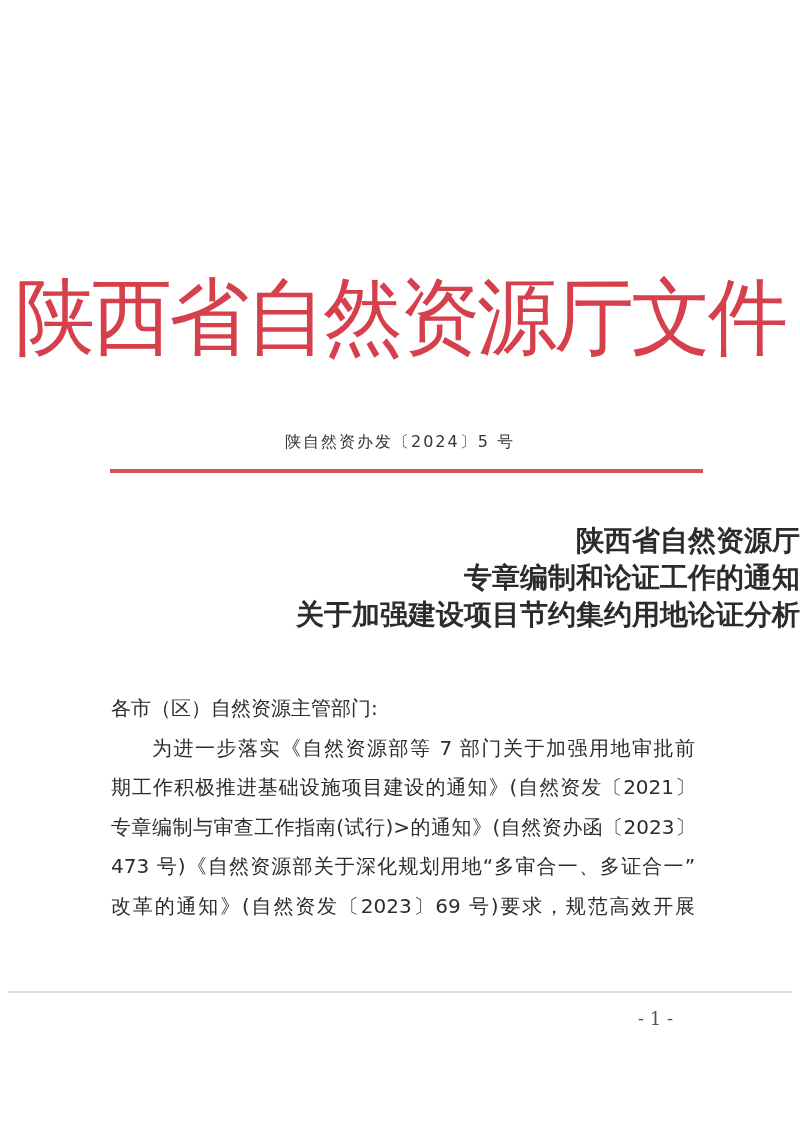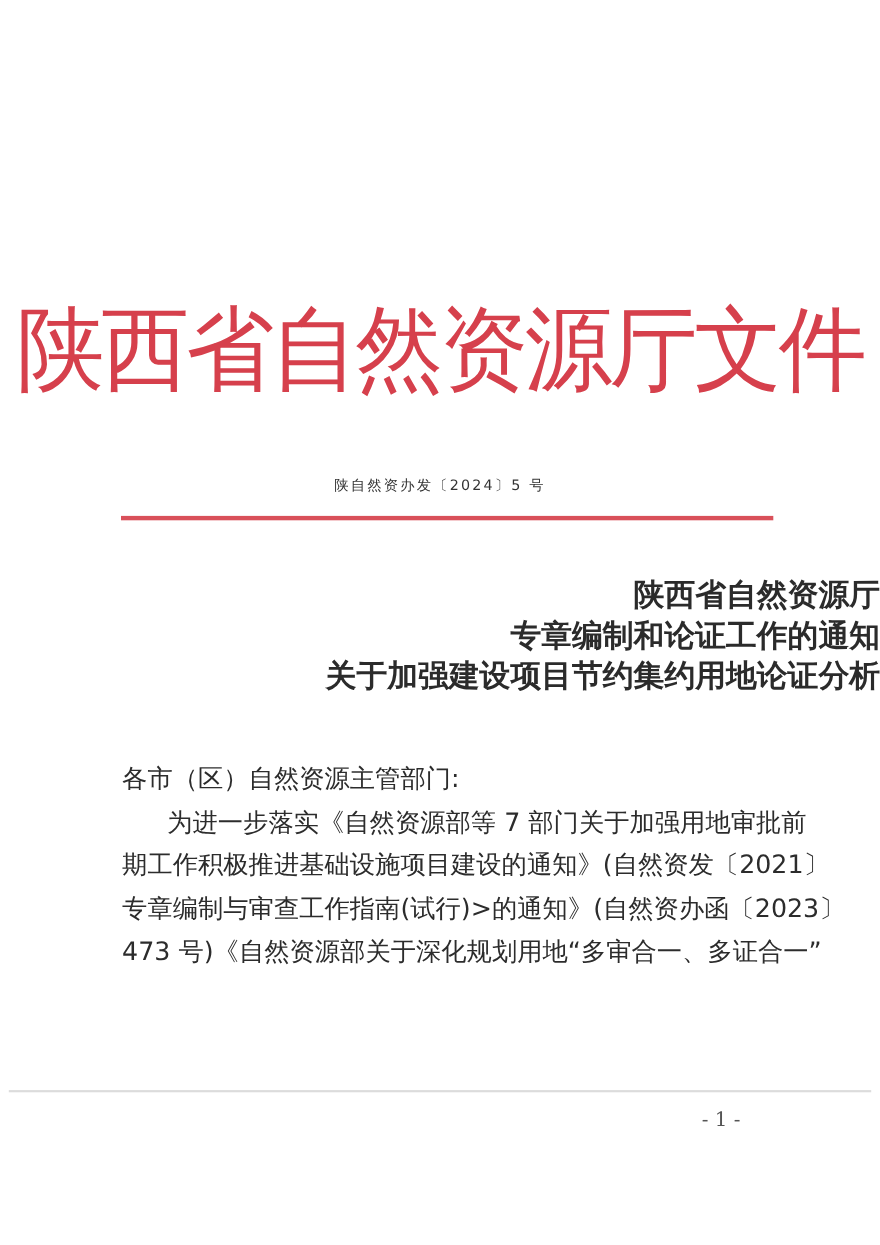--- a/index.html
+++ b/index.html
@@ -2,26 +2,26 @@
 <html><head>
 <meta charset="utf-8">
 <style>
   html, body { margin:0; padding:0; background:#ffffff; }
   body { width:800px; height:1132px; position:relative; overflow:hidden;
          font-family: "DejaVu Serif", "Liberation Serif", serif; color:#2a2a2a; }
   .abs { position:absolute; }
   .masthead { left:0; width:800px; top:268px; height:100px; text-align:center;
               color:#d6404c; font-size:80px; line-height:100px; letter-spacing:-3px;
               font-family:"DejaVu Serif", serif; font-weight:normal; transform:scaleY(1.05); }
-  .doc-number { left:0; width:800px; top:432px; text-align:center; font-size:13px;
+  .doc-number { left:0; width:800px; top:432px; text-align:center; font-size:16px;
                 letter-spacing:2px; color:#333; font-family:"DejaVu Sans", sans-serif; }
   .red-rule { left:110px; width:593px; top:469px; height:4px; background:#d9505a; }
   .title-block { left:0; width:800px; top:522px; text-align:right; color:#2b2b2b; }
   .title-line { font-size:28px; line-height:37px; font-weight:bold; font-family:"DejaVu Serif", serif; letter-spacing:0px; }
-  .body-block { left:111px; width:584px; top:689px; font-size:23px; line-height:39.5px;
+  .body-block { left:111px; width:584px; top:689px; font-size:20px; line-height:39.5px;
                 color:#2c2c2c; font-family:"DejaVu Sans", sans-serif; }
   .body-line { white-space:nowrap; text-align:justify; text-align-last:justify; }
   .salutation { text-align-last:auto; }
   .indent { padding-left:41px; }
   .gray-rule { left:8px; width:784px; top:991px; height:2px; background:#dcdcdc; }
   .page-num { left:638px; top:1008px; font-size:18px; color:#555; font-family:"DejaVu Serif", serif; }
 </style>
 </head>
 <body>
 
@@ -36,17 +36,18 @@
   <div class="title-line">专章编制和论证工作的通知</div>
   <div class="title-line">关于加强建设项目节约集约用地论证分析</div>
 </div>
 
 <div class="abs body-block">
   <div class="body-line salutation">各市（区）自然资源主管部门:</div>
   <div class="body-line indent">为进一步落实《自然资源部等 7 部门关于加强用地审批前</div>
   <div class="body-line">期工作积极推进基础设施项目建设的通知》(自然资发〔2021〕</div>
   <div class="body-line">专章编制与审查工作指南(试行)&gt;的通知》(自然资办函〔2023〕</div>
   <div class="body-line">473 号)《自然资源部关于深化规划用地“多审合一、多证合一”</div>
+  <div class="body-line">改革的通知》(自然资发〔2023〕69 号)要求，规范高效开展</div>
 </div>
 
 <div class="abs gray-rule"></div>
 
 <div class="abs page-num">- 1 -</div>
 
 </body></html>

